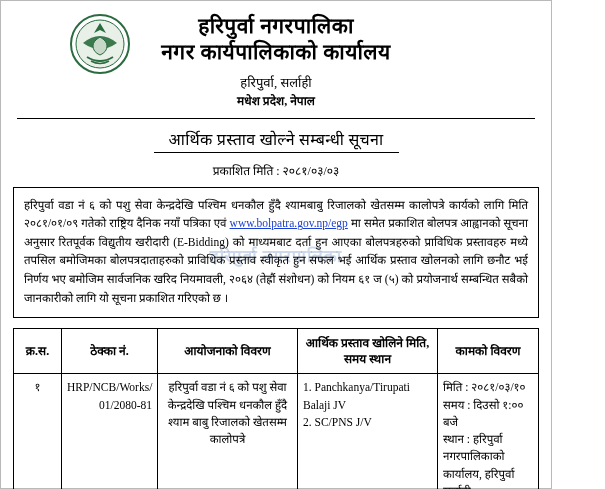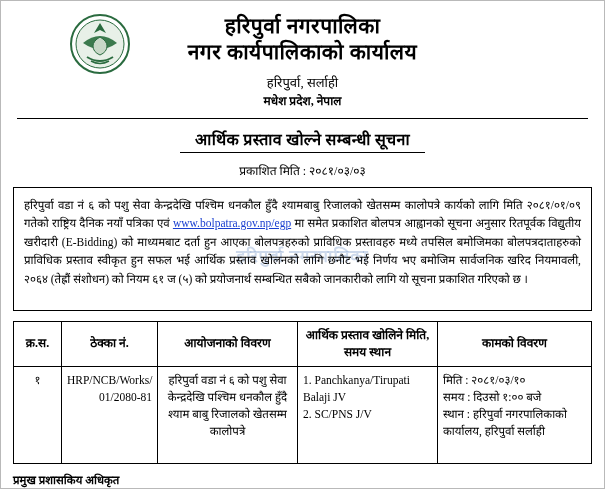--- a/index.html
+++ b/index.html
@@ -9,21 +9,21 @@
   body {
     width: 605px;
     height: 489px;
     background: #ffffff;
     font-family: "Liberation Sans", sans-serif;
     color: #000000;
     overflow: hidden;
   }
   .page {
     position: relative;
-    width: 605px;
+    width: 552px;
     height: 489px;
     box-sizing: border-box;
     border: 1px solid #b9b9b9;
     background: #ffffff;
     padding: 6px 12px 4px 12px;
   }
   
   .header {
     position: relative;
     text-align: center;
@@ -67,21 +67,21 @@
   }
   .rule {
     border: none;
     border-top: 1px solid #000;
     margin: 8px 4px 0 4px;
   }
   .notice-title {
     text-align: center;
     font-family: "Liberation Serif", serif;
     font-size: 16px;
-    font-weight: bold;
+    font-weight: normal;
     margin-top: 9px;
     letter-spacing: 0.3px;
   }
   .title-underline {
     width: 245px;
     height: 1px;
     background: #000;
     margin: 2px auto 0 auto;
   }
   .pub-date {

